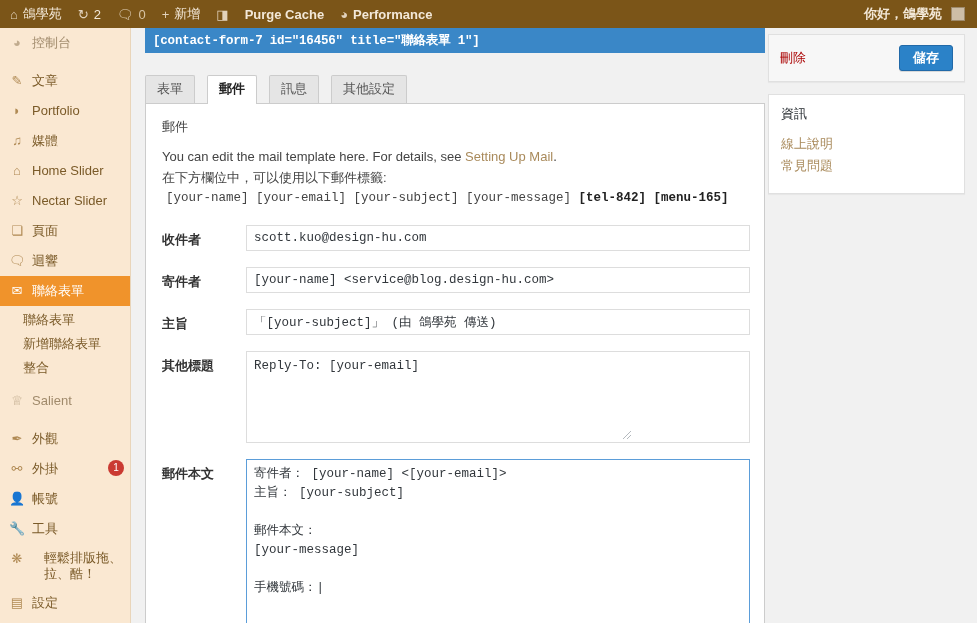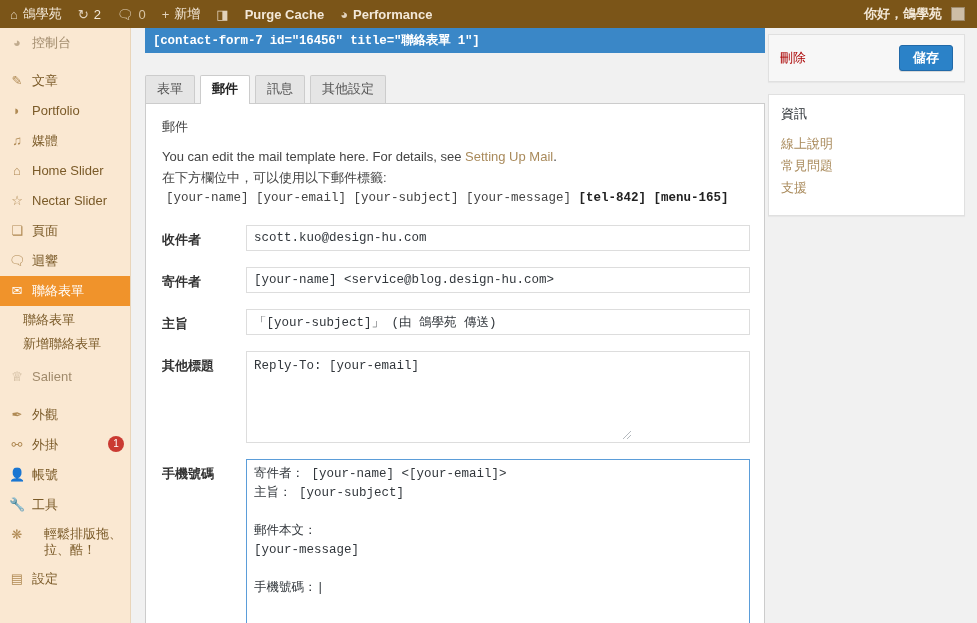--- a/index.html
+++ b/index.html
@@ -138,21 +138,21 @@
     font-size: 12.5px;
     padding: 4px 8px;
     letter-spacing: -0.2px;
   }
 
   
   .tabs {
     margin: 22px 0 0 14px;
     display: flex;
     align-items: flex-end;
-    gap: 5px;
+    gap: 12px;
     position: relative;
     z-index: 3;
   }
   .tab {
     padding: 5px 11px 6px 11px;
     background: #e5e5e5;
     border: 1px solid #ccc;
     border-bottom: none;
     color: #555;
     font-size: 13px;
@@ -367,20 +367,21 @@
     <span class="mi-label">迴響</span>
   </div>
 
   <div class="menu-item current">
     <span class="mi-ico">✉</span>
     <span class="mi-label">聯絡表單</span>
   </div>
   <div class="submenu">
     <a>聯絡表單</a>
     <a>新增聯絡表單</a>
+    <a>整合</a>
   </div>
 
   <div class="menu-item dim">
     <span class="mi-ico">♕</span>
     <span class="mi-label">Salient</span>
   </div>
   <div class="menu-sep"></div>
   <div class="menu-item">
     <span class="mi-ico">✒</span>
     <span class="mi-label">外觀</span>
@@ -452,21 +453,21 @@
     </div>
 
     <div class="field-row resize-grip">
       <div class="field-label">其他標題</div>
       <div class="field-ctrl">
         <textarea class="txt headers" style="">Reply-To: [your-email]</textarea>
       </div>
     </div>
 
     <div class="field-row">
-      <div class="field-label">手機號碼</div>
+      <div class="field-label">郵件本文</div>
       <div class="field-ctrl">
         <textarea class="txt body" style="">寄件者： [your-name] &lt;[your-email]&gt;
 主旨： [your-subject]
 
 郵件本文：
 [your-message]
 
 手機號碼：|
 
 
@@ -483,16 +484,15 @@
       <a class="del-link">刪除</a>
       <button class="btn-primary">儲存</button>
     </div>
   </div>
 
   <div class="box shadow">
     <div class="box-title">資訊</div>
     <div class="box-links">
       <a>線上說明</a>
       <a>常見問題</a>
-      <a>支援</a>
     </div>
   </div>
 </div>
 
 </body></html>

